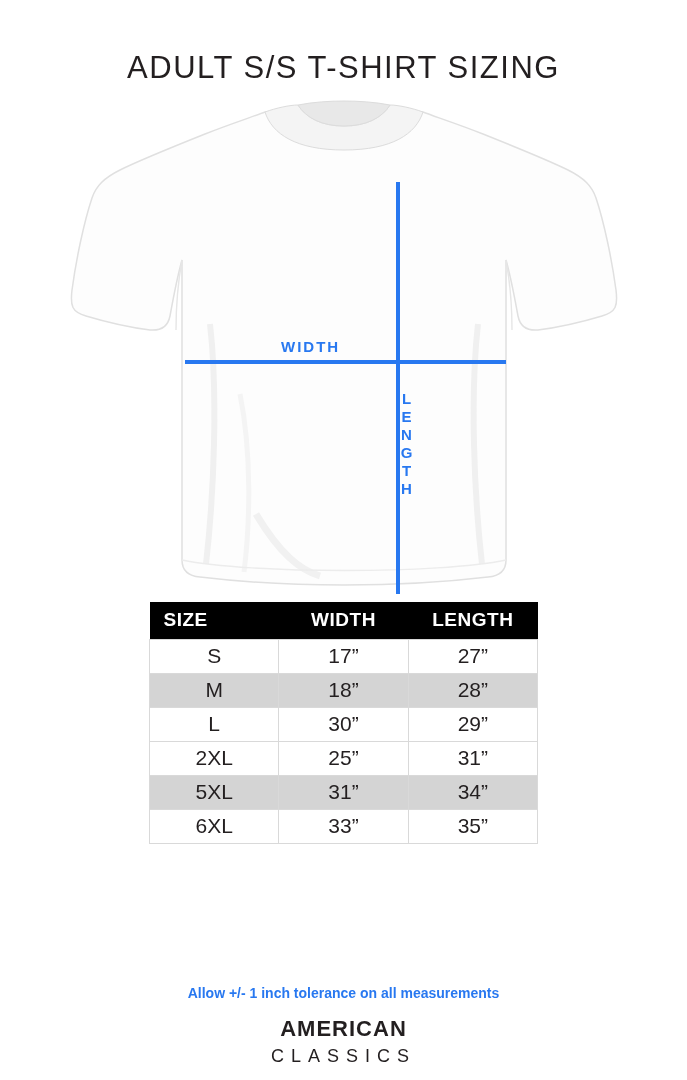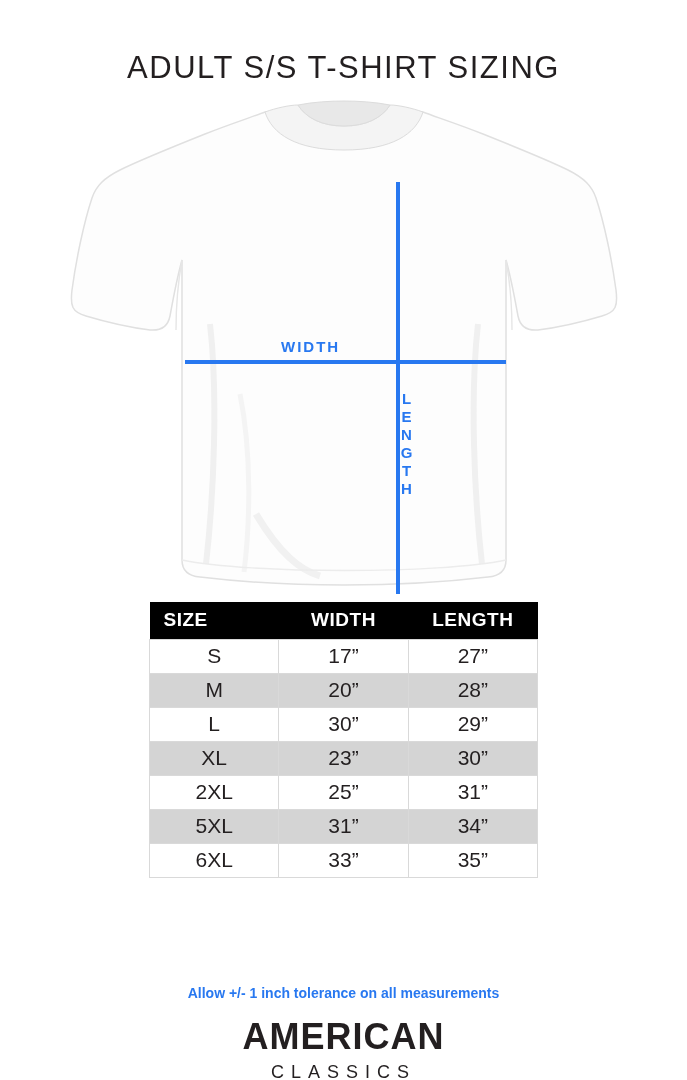--- a/index.html
+++ b/index.html
@@ -117,21 +117,21 @@
     font-family: "Liberation Sans", sans-serif;
   }
   .brand {
     position: absolute;
     left: 0;
     right: 0;
     top: 992px;
     text-align: center;
   }
   .brand-main {
-    font-size: 36px;
+    font-size: 22px;
     font-weight: bold;
     letter-spacing: 1px;
     color: #231f20;
     font-family: "Liberation Sans", sans-serif;
   }
   .brand-sub {
     font-size: 18px;
     letter-spacing: 7px;
     color: #231f20;
     margin-top: 4px;
@@ -215,32 +215,27 @@
         </tr>
       </thead>
       <tbody>
         <tr class="odd">
           <td>S</td>
           <td>17”</td>
           <td>27”</td>
         </tr>
         <tr class="even">
           <td>M</td>
-          <td>20”</td>
+          <td>18”</td>
           <td>28”</td>
         </tr>
         <tr class="odd">
           <td>L</td>
           <td>30”</td>
           <td>29”</td>
-        </tr>
-        <tr class="even">
-          <td>XL</td>
-          <td>23”</td>
-          <td>30”</td>
         </tr>
         <tr class="odd">
           <td>2XL</td>
           <td>25”</td>
           <td>31”</td>
         </tr>
         <tr class="even">
           <td>5XL</td>
           <td>31”</td>
           <td>34”</td>

